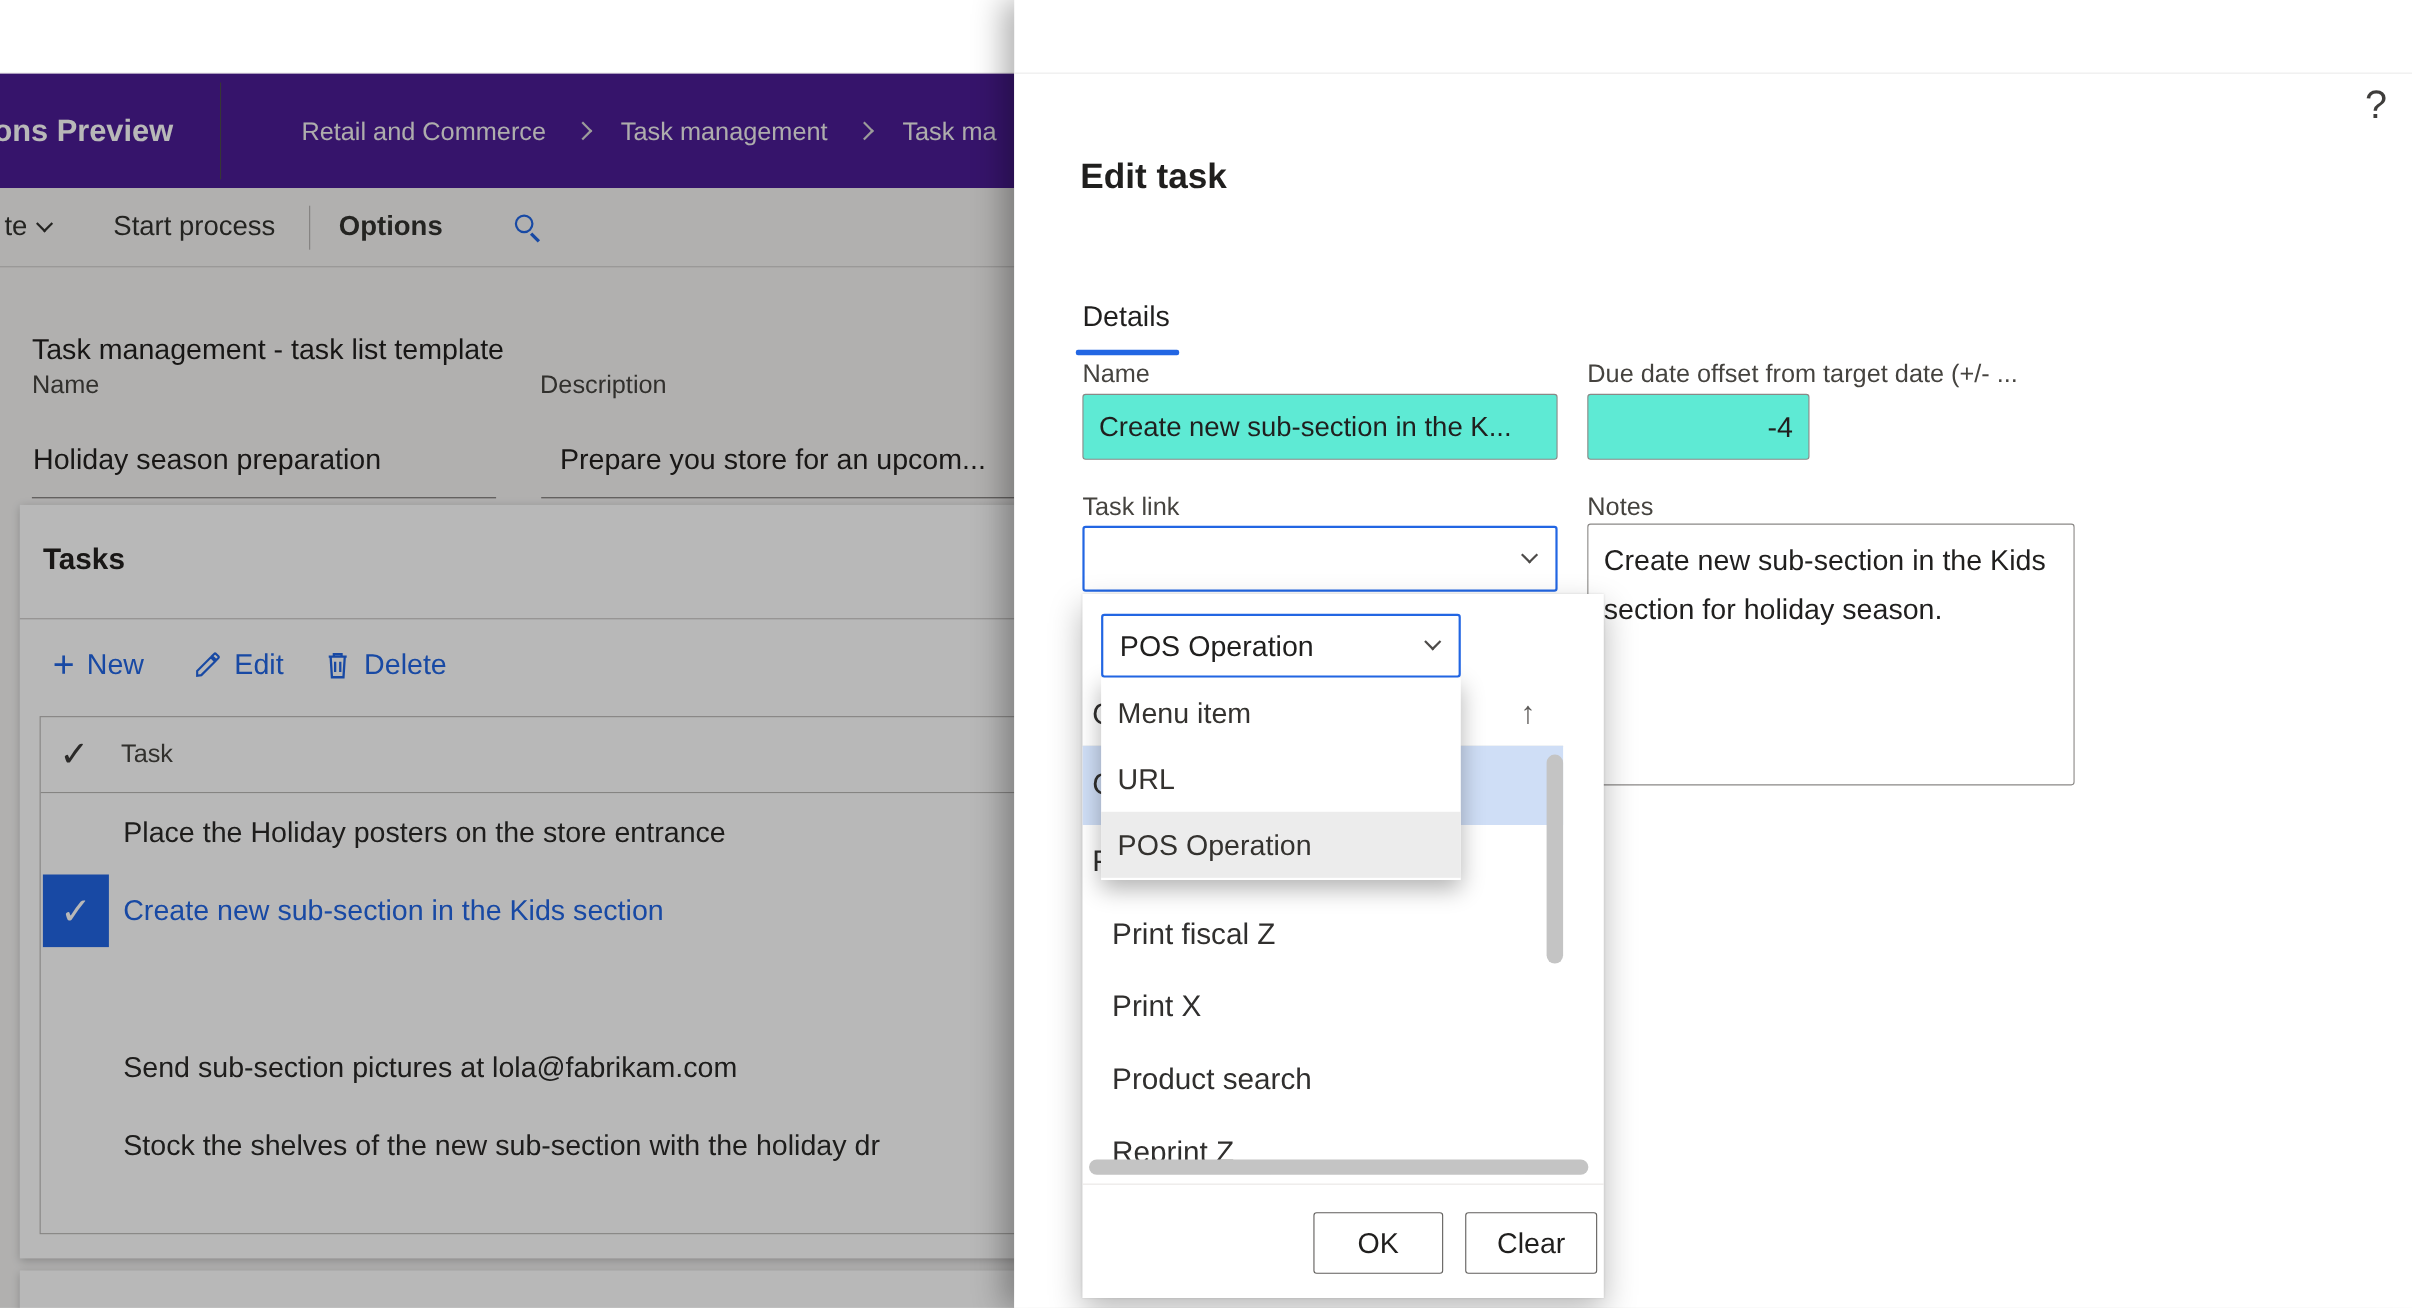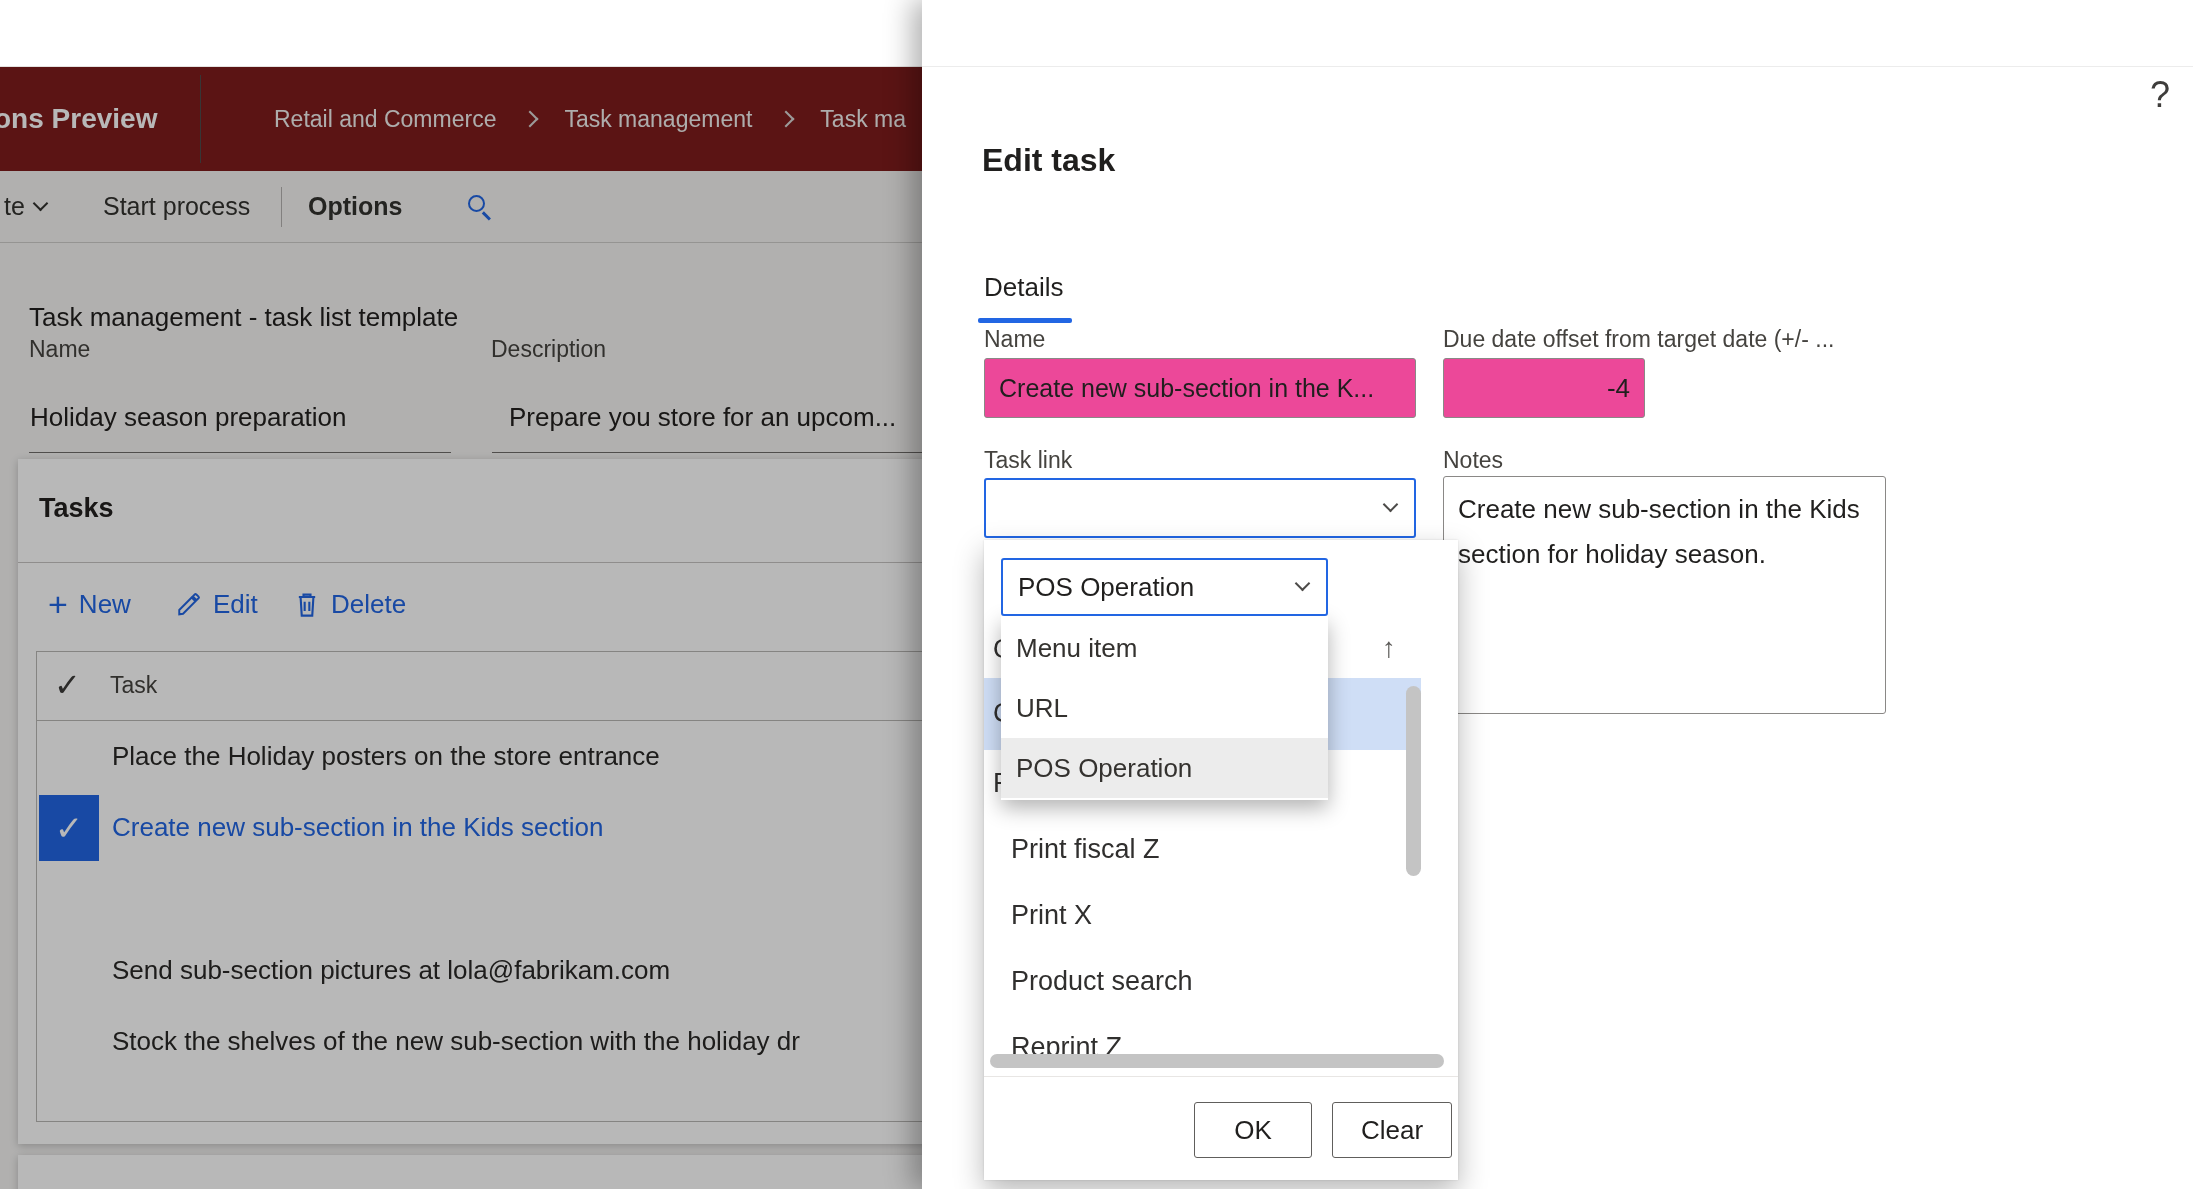--- a/index.html
+++ b/index.html
@@ -5,21 +5,21 @@
   * { margin:0; padding:0; box-sizing:border-box; }
   html,body { background:#888; }
   #screen {
     position:relative; width:2193px; height:1189px; overflow:hidden;
     background:#fff; font-family:"Liberation Sans", sans-serif; color:#201f1e;
   }
 
   
   #left-app { position:absolute; left:0; top:0; width:922px; height:1189px; background:#f5f4f3; overflow:hidden; }
   #top-strip { position:absolute; left:0; top:0; width:922px; height:67px; background:#fff; border-bottom:1px solid #e4e2e0; }
-  #black-bar { position:absolute; left:0; top:67px; width:922px; height:104px; background:#7f1d1d; color:#fff; }
+  #black-bar { position:absolute; left:0; top:67px; width:922px; height:104px; background:#4c1d95; color:#fff; }
   #app-name { position:absolute; left:-6px; top:0; height:104px; line-height:104px; font-size:28px; font-weight:bold; white-space:nowrap; }
   .vdiv-dark { position:absolute; width:1px; background:#4d4c4b; }
   #breadcrumb { position:absolute; left:274px; top:0; height:104px; display:flex; align-items:center; gap:28px; font-size:23px; color:#f1f0ef; white-space:nowrap; }
   .chev-right { display:inline-block; width:12px; height:12px; border-top:2px solid #d8d7d6; border-right:2px solid #d8d7d6; transform:rotate(45deg); }
   .chev-down  { display:inline-block; width:11px; height:11px; border-right:2px solid currentColor; border-bottom:2px solid currentColor; transform:rotate(45deg); margin-top:-6px; }
 
   #toolbar { position:absolute; left:0; top:171px; width:922px; height:72px; background:#f5f4f3; border-bottom:1px solid #cfcdcb; font-size:25px; color:#33322f; }
   .tb-item { position:absolute; top:0; height:71px; display:flex; align-items:center; gap:10px; }
   #page-title { position:absolute; left:29px; top:268px; font-size:26px; color:#211f1e;margin-top:34px; }
 
@@ -50,21 +50,21 @@
 
   
   #dialog { position:absolute; left:922px; top:0; width:1271px; height:1189px; background:#fff; box-shadow:-10px 0 26px rgba(0,0,0,0.30); z-index:100; }
   #dialog .strip-line { position:absolute; left:0; top:66px; width:1271px; height:1px; background:#ececec; }
   #help-icon { position:absolute; left:1228px; top:74px; font-size:36px; color:#3e3d3b; font-weight:400; }
   #dlg-title { position:absolute; left:60px; top:142px; font-size:32px; font-weight:bold; color:#201f1e; }
   #tab-details { position:absolute; left:62px; top:272px; font-size:26px; color:#201f1e; }
   #tab-underline { position:absolute; left:56px; top:318px; width:94px; height:5px; background:#2266E3; border-radius:2px; }
 
   .dlg-label { position:absolute; font-size:23px; color:#45433f; white-space:nowrap; }
-  .dlg-input { position:absolute; border:1px solid #8a8886; border-radius:3px; background:#ec4899; font-size:25px; color:#201f1e;
+  .dlg-input { position:absolute; border:1px solid #8a8886; border-radius:3px; background:#5eead4; font-size:25px; color:#201f1e;
                display:flex; align-items:center; padding:0 14px; white-space:nowrap; overflow:hidden; }
   .combo { position:absolute; border:2px solid #2266E3; border-radius:3px; background:#fff; font-size:26px; color:#201f1e;
            display:flex; align-items:center; padding:0 15px; }
   .combo .combo-chev { position:absolute; right:18px; top:50%; margin-top:-9px; color:#4d4b49; }
   #notes-box { position:absolute; left:521px; top:476px; width:443px; height:238px; border:1px solid #8a8886; border-radius:3px; background:#fff;
                font-size:26px; line-height:45px; color:#201f1e; padding:10px 14px; }
 
   
   #flyout { position:absolute; left:62px; top:540px; width:474px; height:640px; background:#fff; box-shadow:0 12px 28px rgba(0,0,0,0.28), 0 0 2px rgba(0,0,0,0.12); z-index:10; }
   #grid-clip { position:absolute; left:0; top:80px; width:474px; height:435px; overflow:hidden; }

